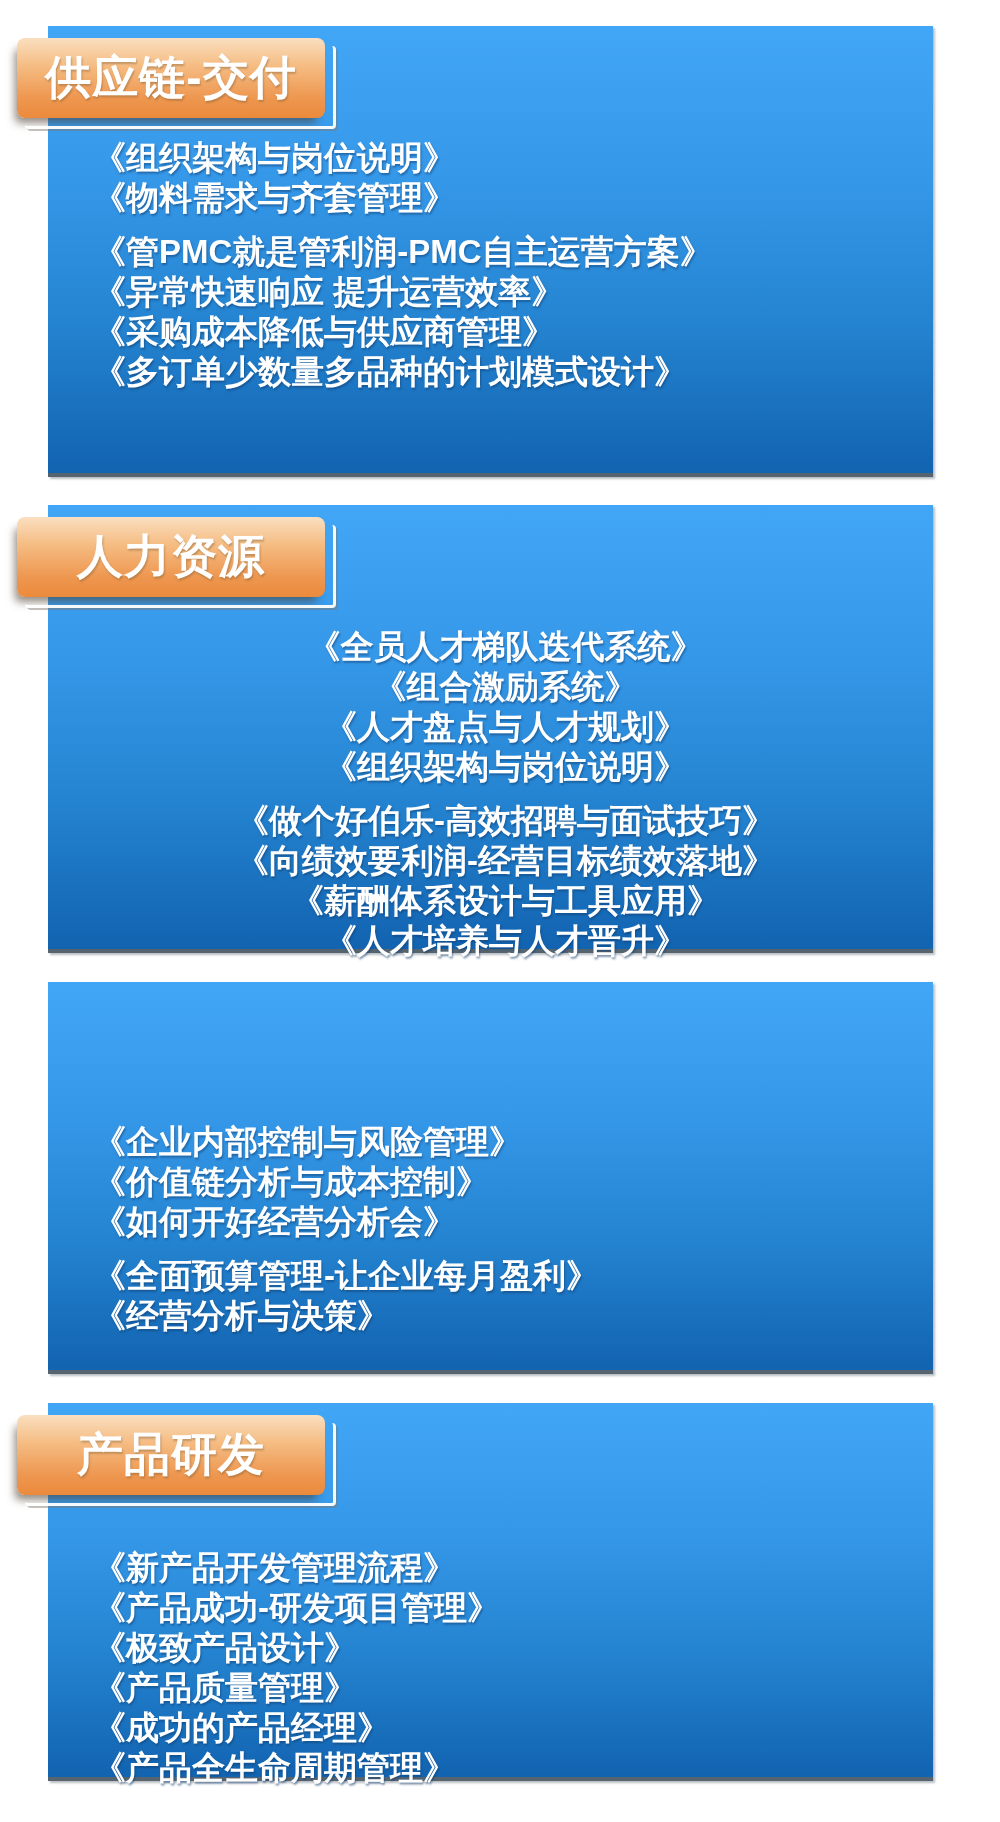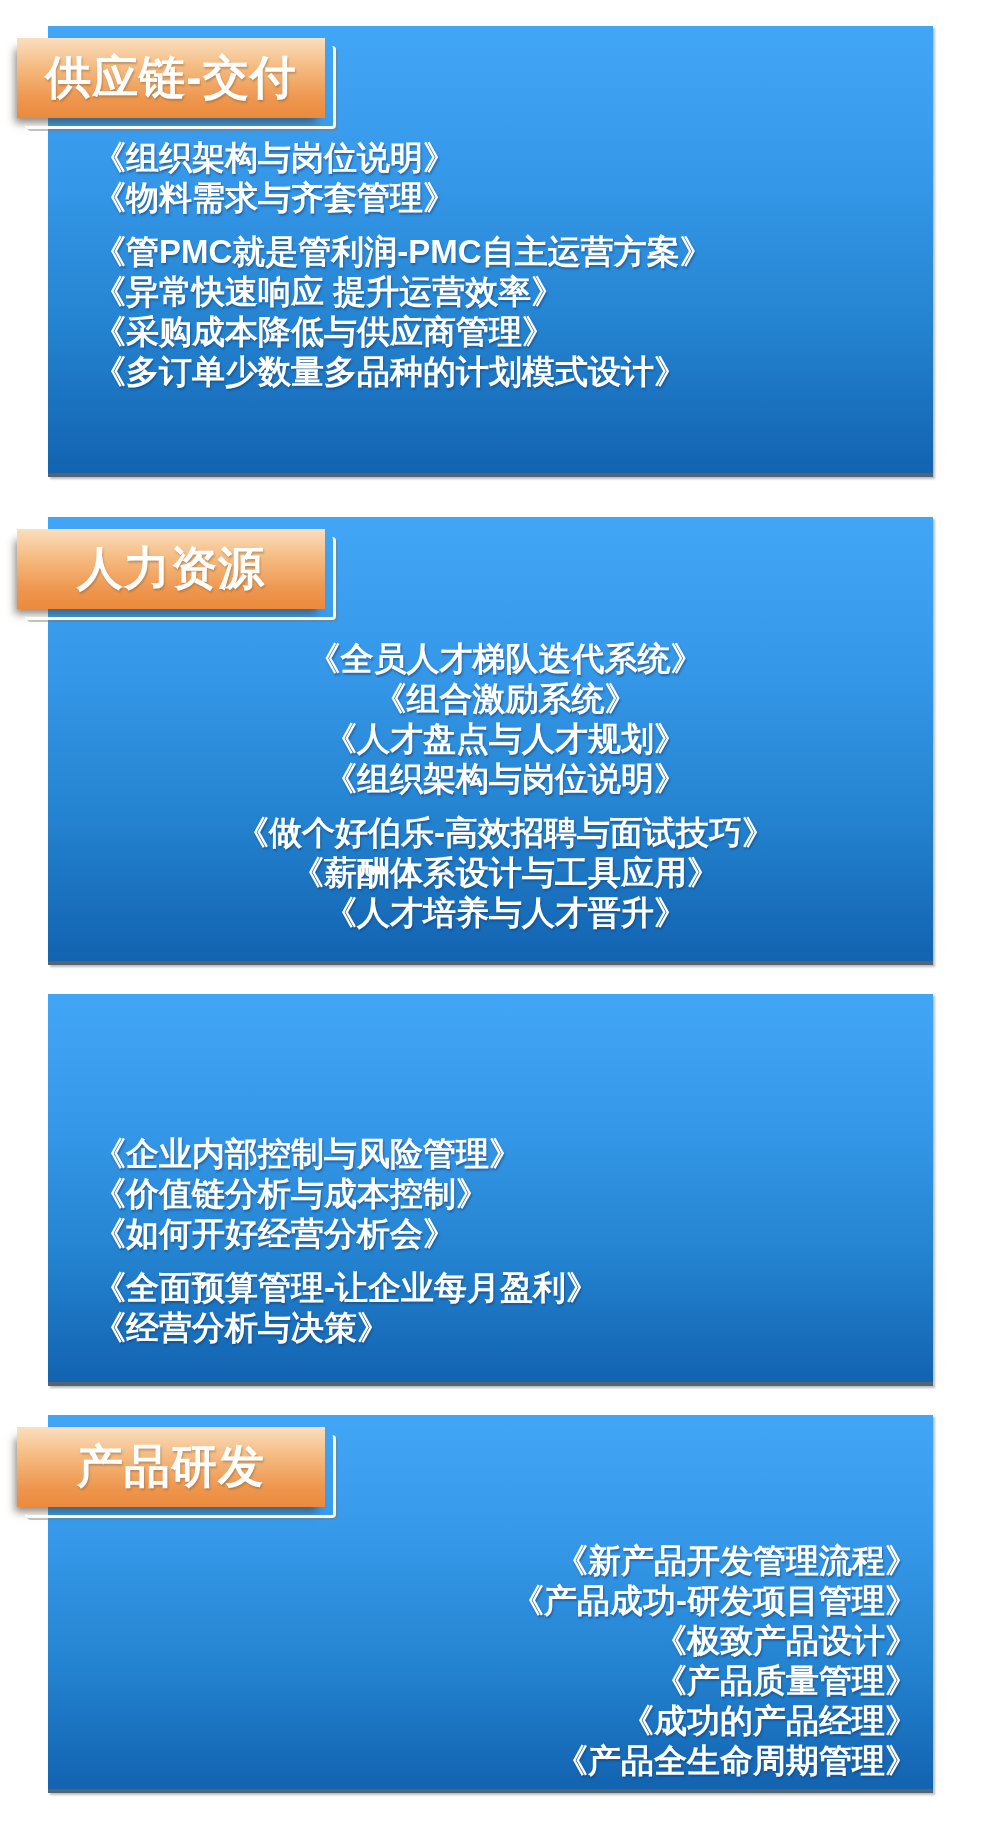--- a/index.html
+++ b/index.html
@@ -16,31 +16,31 @@
   }
   .panel {
     position: relative;
     margin-left: 48px;
     width: 885px;
     background: linear-gradient(180deg, #42a6f7 0%, #3597e8 35%, #2585d2 65%, #1263b0 100%);
     border-bottom: 4px solid #56646f;
     box-shadow: 2px 2px 2px rgba(125,135,145,0.55);
   }
   #panel-1 { margin-top: 26px; height: 447px; }
-  #panel-2 { margin-top: 40px; height: 444px; }
+  #panel-2 { margin-top: 28px; height: 444px; }
   #panel-3 { margin-top: 29px; height: 388px; }
   #panel-4 { margin-top: 29px; height: 374px; }
 
   .badge {
     position: absolute;
     top: 12px;
     left: -31px;
     width: 308px;
     height: 80px;
-    border-radius: 0;
+    border-radius: 8px;
     background: linear-gradient(180deg, #fadfc0 0%, #f5bc82 35%, #ee9750 75%, #eb8a3c 100%);
     box-shadow: -5px 8px 8px -3px rgba(75,60,45,0.6);
     display: flex;
     align-items: center;
     justify-content: center;
     z-index: 1;
   }
   
   .badge::after {
     content: "";
@@ -67,21 +67,21 @@
     position: absolute;
     left: 45px;
     right: 15px;
     margin: 0;
     padding: 0;
     list-style: none;
   }
   #panel-1 .items { top: 112px; }
   #panel-2 .items { top: 122px; text-align: center; }
   #panel-3 .items { top: 140px; }
-  #panel-4 .items { top: 126px; text-align: right; }
+  #panel-4 .items { top: 145px; }
   .item {
     color: #ffffff;
     font-size: 33px;
     font-weight: bold;
     line-height: 40px;
     white-space: nowrap;
     text-shadow: 1px 2px 2px rgba(15,60,110,0.5);
   }
   .gap-before { margin-top: 14px; }
 </style>
@@ -105,20 +105,21 @@
 <section class="panel" id="panel-2">
   <div class="badge">
     <span class="badge-text">人力资源</span>
   </div>
   <ul class="items">
     <li class="item">《全员人才梯队迭代系统》</li>
     <li class="item">《组合激励系统》</li>
     <li class="item">《人才盘点与人才规划》</li>
     <li class="item">《组织架构与岗位说明》</li>
     <li class="item gap-before">《做个好伯乐-高效招聘与面试技巧》</li>
+    <li class="item">《向绩效要利润-经营目标绩效落地》</li>
     <li class="item">《薪酬体系设计与工具应用》</li>
     <li class="item">《人才培养与人才晋升》</li>
   </ul>
 </section>
 
 <section class="panel" id="panel-3">
   <ul class="items">
     <li class="item">《企业内部控制与风险管理》</li>
     <li class="item">《价值链分析与成本控制》</li>
     <li class="item">《如何开好经营分析会》</li>

